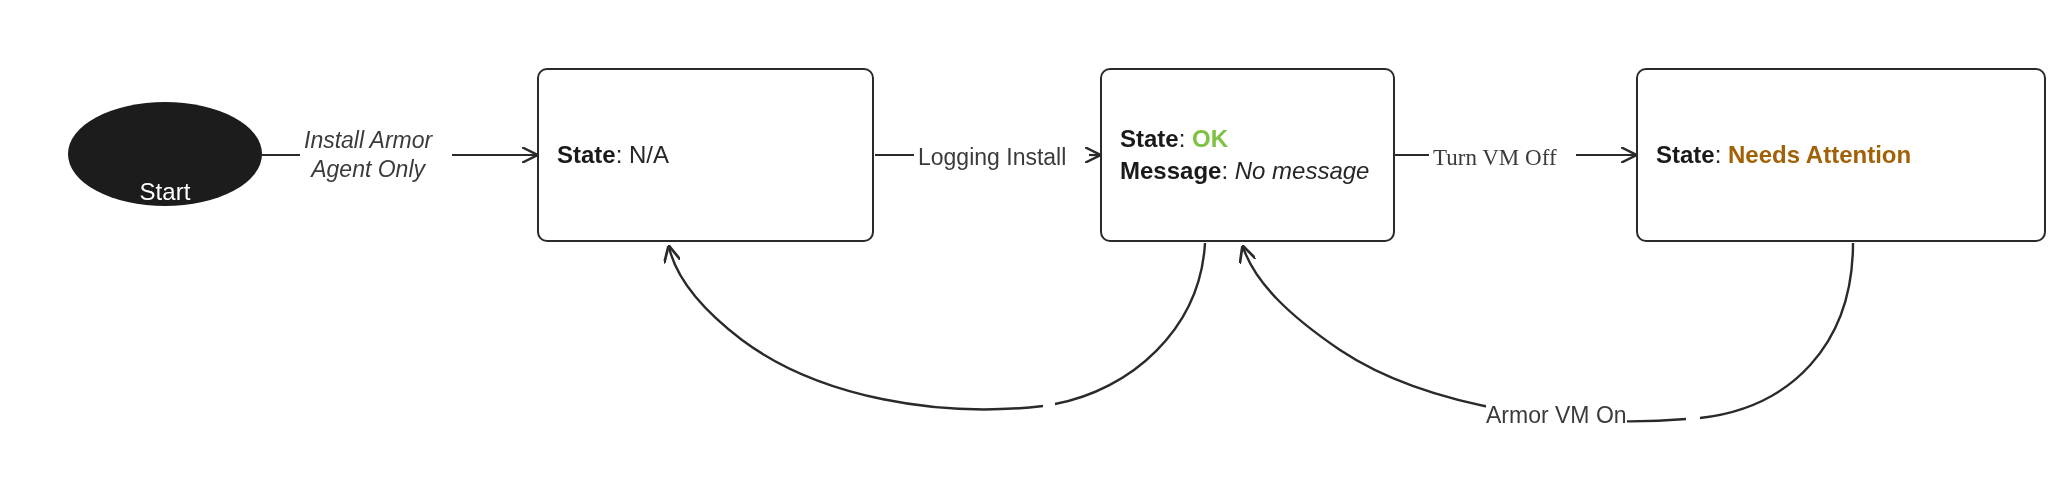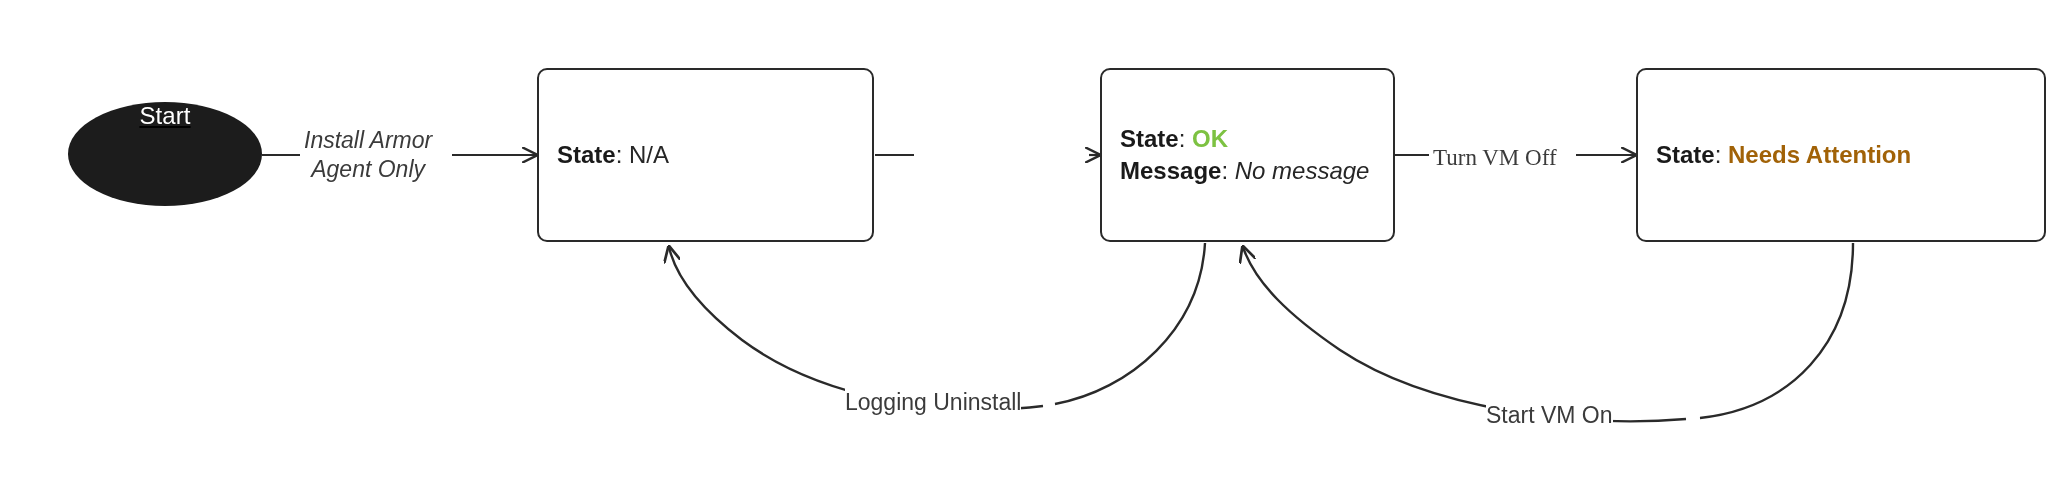--- a/index.html
+++ b/index.html
@@ -29,23 +29,22 @@
   
   .start-node {
     position: absolute;
     left: 68px;
     top: 102px;
     width: 194px;
     height: 104px;
     background: #1c1c1c;
     border-radius: 50%;
     display: flex;
-    align-items: flex-start;
+    align-items: flex-end;
     justify-content: center;
-    text-decoration: underline;
   }
   .start-label {
     color: #ffffff;
     font-size: 24px;
     font-family: "Liberation Sans", sans-serif;
     letter-spacing: 0.1px;
   }
 
   
   .state-box {
@@ -156,17 +155,17 @@
   <div class="state-box" id="box-attn">
     <div class="body">
       <div class="state-line">
         <span class="key">State</span><span>: </span><span class="val-red" style="color: #a16207;">Needs Attention</span>
       </div>
     </div>
   </div>
 
   <div class="edge-label" id="lbl-install">Install Armor
 Agent Only</div>
+  <div class="edge-label" id="lbl-logging-install">Logging Install</div>
   <div class="edge-label" id="lbl-vm-off">Turn VM Off</div>
-  <div class="edge-label" id="lbl-logging-uninstall">Logging Uninstall</div>
-  <div class="edge-label" id="lbl-vm-on">Start VM On</div>
+  <div class="edge-label" id="lbl-vm-on">Armor VM On</div>
 
 </div>
 
 </body></html>

